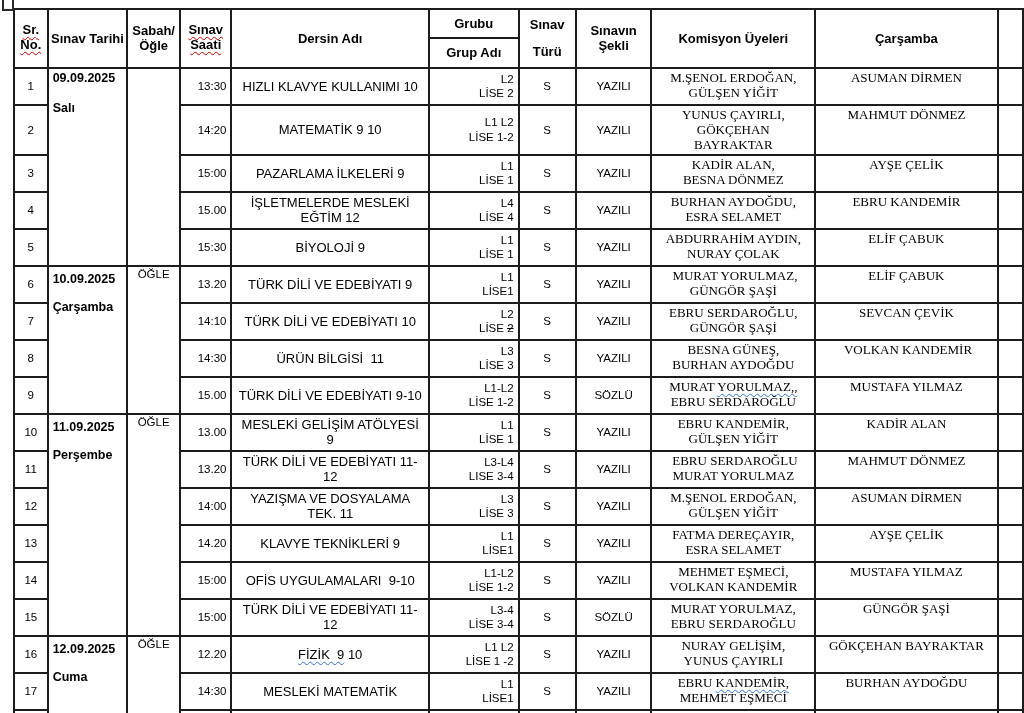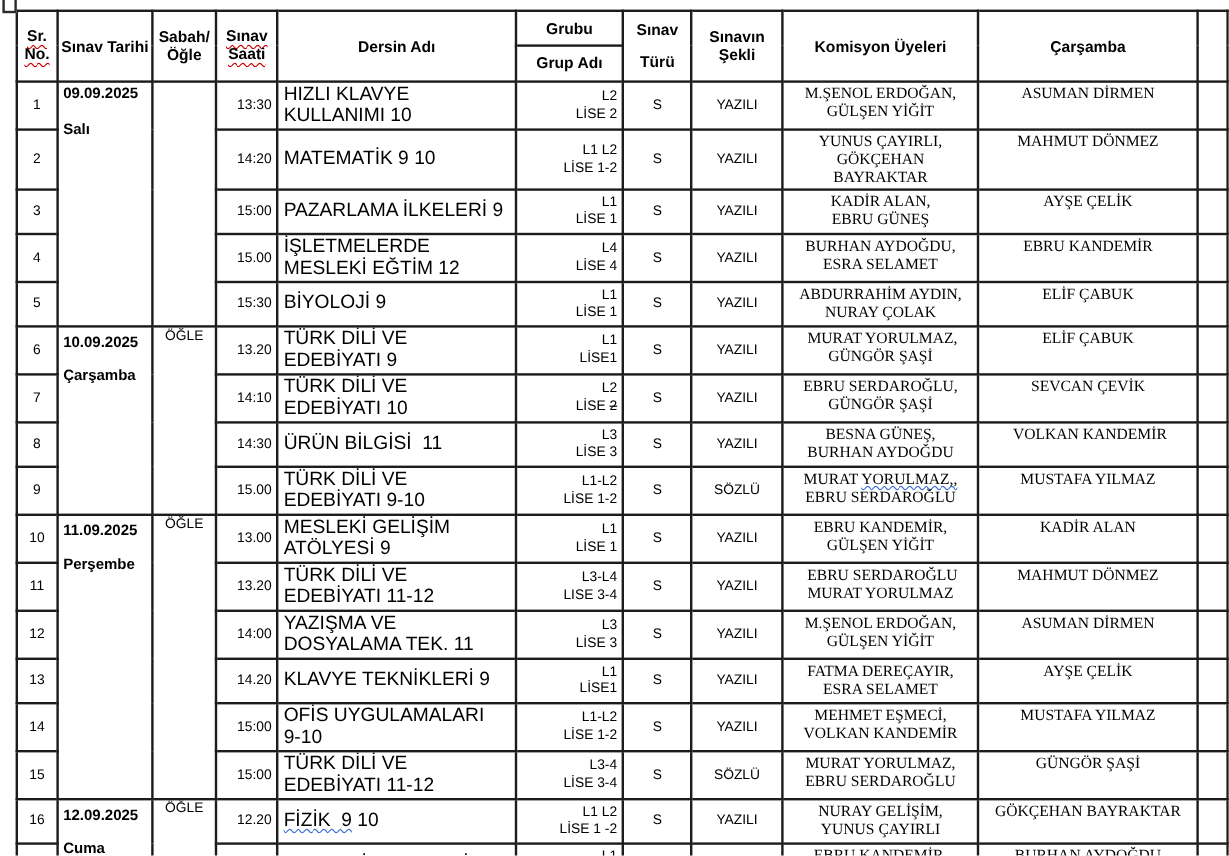--- a/index.html
+++ b/index.html
@@ -29,21 +29,21 @@
   .th-tur{font-size:11px;line-height:2.1;font-weight:bold;}
   .c-num{text-align:center;vertical-align:middle;font-size:11.5px;}
   .c-date{vertical-align:top;text-align:left;font-weight:bold;font-size:12.5px;padding-left:4px;}
   .c-date .date-line{padding-top:4px;white-space:nowrap;}
   .c-date .day-line{margin-top:14px;}
   .c-date.d0 .date-line{padding-top:1px;}
   .c-date.d0 .day-line{margin-top:16px;}
   .c-date.d2 .date-line{}
   .c-session{vertical-align:top;text-align:center;font-size:11.5px;padding-top:7px;}
   .c-time{text-align:right;vertical-align:middle;font-size:11.5px;padding:1px 2px;}
-  .c-course{font-size:16px;vertical-align:middle;text-align:left;white-space:pre-wrap;padding:1px 2px 1px 5px;}
+  .c-course{font-size:13px;vertical-align:middle;text-align:center;white-space:pre-wrap;padding:1px 2px 1px 5px;}
   .c-group{text-align:right;vertical-align:middle;font-size:11.5px;line-height:1.25;padding:1px 1px;}
   .c-type,.c-format{text-align:center;vertical-align:middle;font-size:11.5px;}
   .c-serif{
     font-family:"Liberation Serif",serif;font-size:13px;line-height:1.18;
     vertical-align:top;text-align:center;white-space:pre-wrap;padding:1px 2px 1px 3px;
   }
   .c-extra{padding:0;}
   .m-red{
     text-decoration-line:underline;text-decoration-style:wavy;
     text-decoration-color:#d00000;text-decoration-thickness:1px;
@@ -139,21 +139,21 @@
       <tr>
         <td class="c-num"><span>3</span></td>
         <td class="c-time"><span>15:00</span></td>
         <td class="c-course"><span>PAZARLAMA İLKELERİ 9</span></td>
         <td class="c-group">
           <div><span>L1</span></div>
           <div><span>LİSE 1</span></div>
         </td>
         <td class="c-type"><span>S</span></td>
         <td class="c-format"><span>YAZILI</span></td>
-        <td class="c-serif"><div><span>KADİR ALAN,</span></div><div><span>EBRU GÜNEŞ</span></div></td>
+        <td class="c-serif"><div><span>KADİR ALAN,</span></div><div><span>BESNA DÖNMEZ</span></div></td>
         <td class="c-serif"><span>AYŞE ÇELİK</span></td>
         <td class="c-extra"></td>
       </tr>
       <tr>
         <td class="c-num"><span>4</span></td>
         <td class="c-time"><span>15.00</span></td>
         <td class="c-course"><span>İŞLETMELERDE MESLEKİ EĞTİM 12</span></td>
         <td class="c-group">
           <div><span>L4</span></div>
           <div><span>LİSE 4</span></div>

